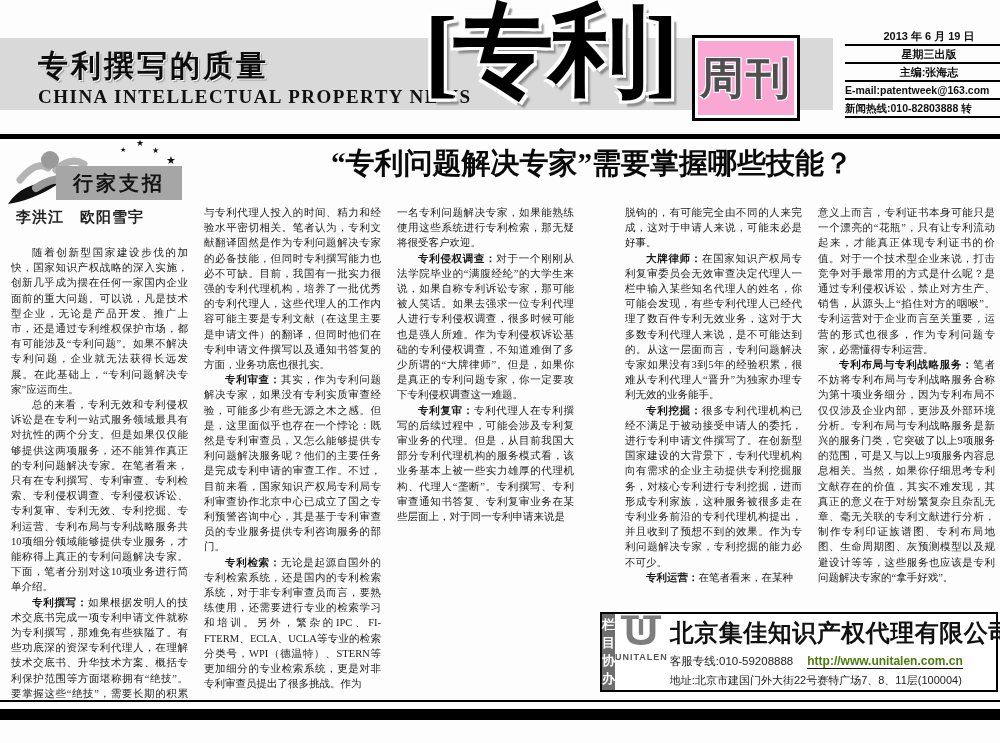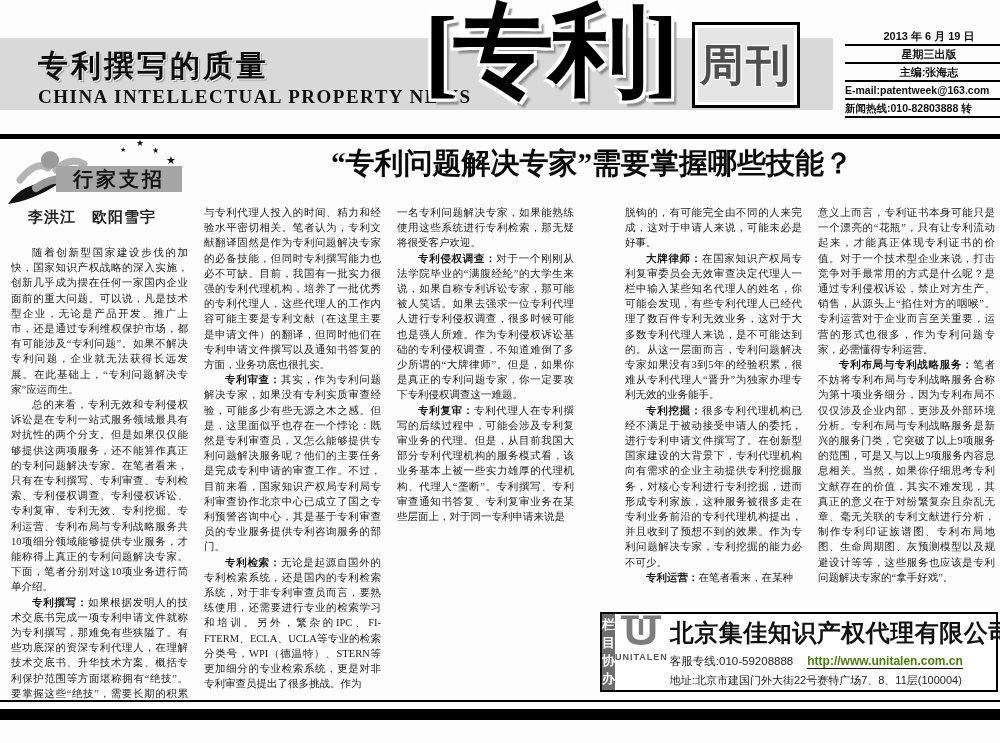--- a/index.html
+++ b/index.html
@@ -18,43 +18,43 @@
     position:absolute;left:38px;top:86px;font-family:"Liberation Serif","DejaVu Serif",serif;
     font-size:19px;font-weight:700;letter-spacing:1.5px;color:#111;
   }
   .masthead-title{
     position:absolute;left:424px;top:-8px;width:270px;height:125px;
     font-family:"Liberation Serif","DejaVu Serif",serif;font-weight:900;font-size:100px;
     line-height:120px;color:#000;letter-spacing:-4px;white-space:nowrap;
     text-shadow:-3px -3px 0 #fff,3px -3px 0 #fff,-3px 3px 0 #fff,3px 3px 0 #fff,5px 6px 2px #8c8c8c;
   }
   .weekly-box{
-    position:absolute;left:692px;top:22px;width:102px;height:80px;background:#e5e5e5;
+    position:absolute;left:692px;top:35px;width:102px;height:80px;background:#f9a8d4;
     border:3px solid #000;box-shadow:inset 0 0 0 3px #fff;
     display:flex;align-items:center;justify-content:center;
     font-size:44px;font-weight:900;color:#4f4f4f;letter-spacing:2px;
     text-shadow:-1px -1px 0 #fff,1px -1px 0 #fff,-1px 1px 0 #fff,1px 1px 0 #fff;
   }
   .datebox{position:absolute;left:845px;top:28px;width:170px;}
   .datebox .row{
     border-bottom:2px solid #000;font-size:11px;font-weight:700;color:#111;
     padding:1px 2px 1px 0;text-align:center;white-space:nowrap;line-height:14px;
   }
   .datebox .row.small{font-size:10.5px;text-align:left;}
   .rule-top{position:absolute;left:0;top:134px;width:1000px;height:5px;background:#000;}
 
   
   .star{position:absolute;color:#111;}
   .kicker-figure{position:absolute;left:6px;top:146px;}
   .kicker-box{
-    position:absolute;left:56px;top:166px;width:126px;height:26px;background:#a6a6a6;
+    position:absolute;left:56px;top:166px;width:126px;height:34px;background:#a6a6a6;
     display:flex;align-items:center;justify-content:center;
     font-size:20px;font-weight:900;color:#141414;letter-spacing:3px;
   }
-  .authors{position:absolute;left:28px;top:208px;font-size:15px;font-weight:700;color:#222;letter-spacing:1px;text-align:center;}
+  .authors{position:absolute;left:16px;top:208px;font-size:15px;font-weight:700;color:#222;letter-spacing:1px;text-align:center;}
   .headline{
     position:absolute;left:192px;top:144px;width:800px;text-align:center;
     font-family:"Liberation Serif","DejaVu Serif",serif;font-size:29px;font-weight:700;
     color:#0a0a0a;white-space:nowrap;letter-spacing:0px;
   }
 
   
   .cols{position:absolute;left:11px;top:205px;width:984px;display:flex;justify-content:space-between;}
   .col{width:177px;height:497px;overflow:hidden;box-sizing:border-box;}
   .col.first{padding-top:40px;}

